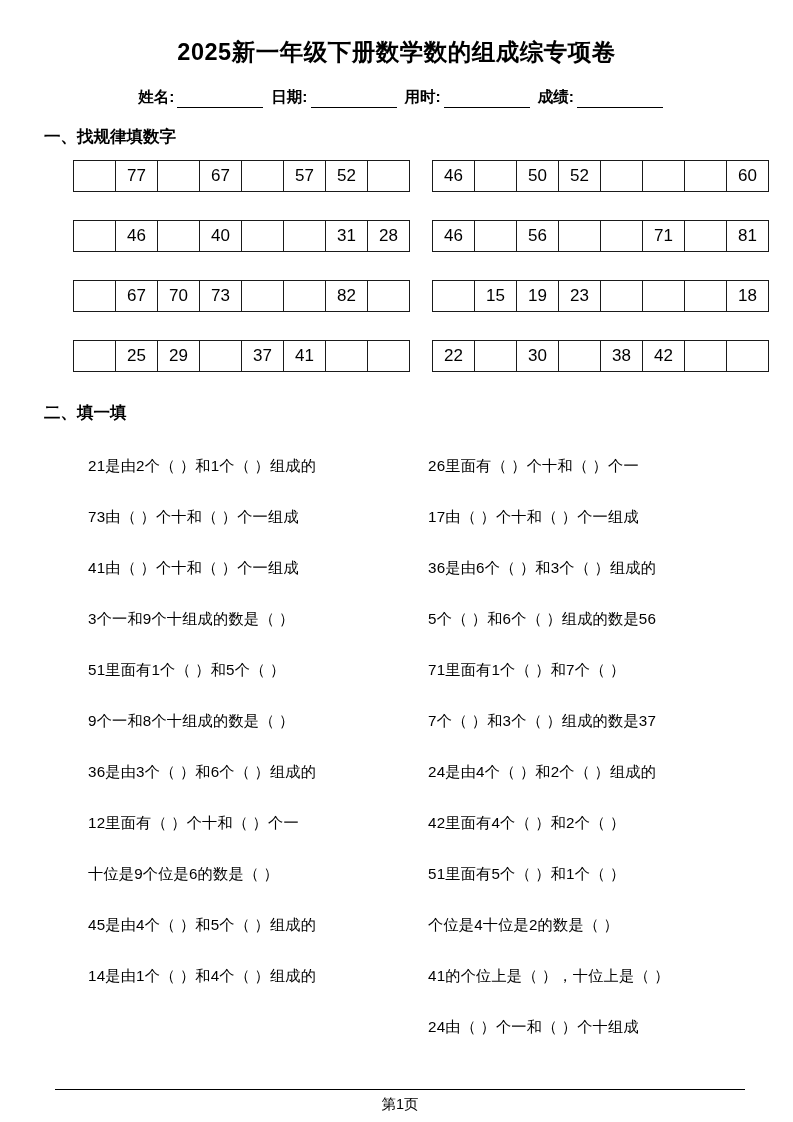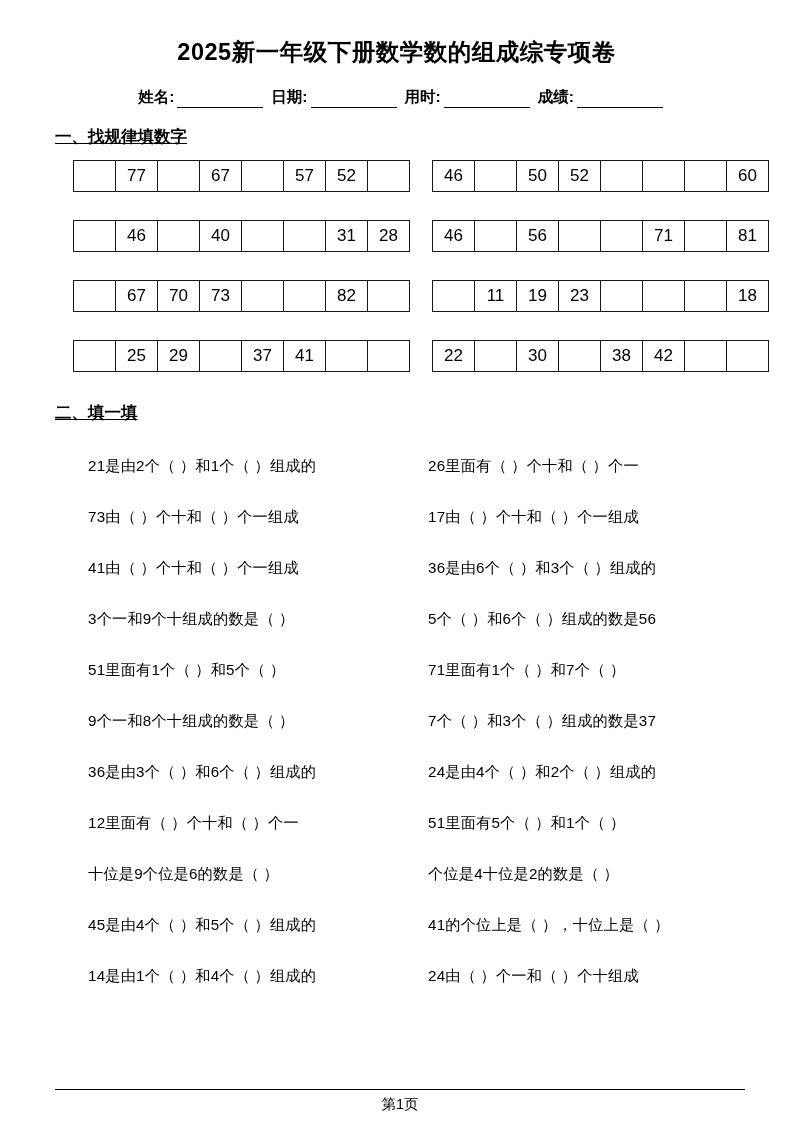--- a/index.html
+++ b/index.html
@@ -56,22 +56,21 @@
     width: 86px;
     border-bottom: 1.6px solid #000;
     margin-left: 3px;
     height: 14px;
   }
   
   .section-heading {
     font-size: 16.5px;
     font-weight: bold;
     margin: 0;
-    padding-left: 55px;
-    text-decoration: underline;
+    padding-left: 44px;
   }
   #section-one-heading { margin-top: 18px; }
   #section-two-heading { margin-top: 0px; }
   
   .grid-area {
     margin-top: 12px;
   }
   .grid-row {
     display: flex;
     justify-content: flex-start;
@@ -239,21 +238,21 @@
         <td>82</td>
         <td></td>
       </tr>
           </tbody>
         </table>
       <div class="grid-spacer"></div>
       <table class="num-table">
           <tbody>
             <tr>
         <td></td>
-        <td>11</td>
+        <td>15</td>
         <td>19</td>
         <td>23</td>
         <td></td>
         <td></td>
         <td></td>
         <td>18</td>
       </tr>
           </tbody>
         </table>
     </div>
@@ -309,20 +308,21 @@
       <div class="fill-item">14是由1个（     ）和4个（     ）组成的</div>
     </div>
     <div class="fill-col right">
       <div class="fill-item">26里面有（     ）个十和（     ）个一</div>
       <div class="fill-item">17由（     ）个十和（     ）个一组成</div>
       <div class="fill-item">36是由6个（     ）和3个（     ）组成的</div>
       <div class="fill-item">5个（     ）和6个（     ）组成的数是56</div>
       <div class="fill-item">71里面有1个（     ）和7个（     ）</div>
       <div class="fill-item">7个（     ）和3个（     ）组成的数是37</div>
       <div class="fill-item">24是由4个（     ）和2个（     ）组成的</div>
+      <div class="fill-item">42里面有4个（     ）和2个（     ）</div>
       <div class="fill-item">51里面有5个（     ）和1个（     ）</div>
       <div class="fill-item">个位是4十位是2的数是（     ）</div>
       <div class="fill-item">41的个位上是（     ），十位上是（     ）</div>
       <div class="fill-item">24由（     ）个一和（     ）个十组成</div>
     </div>
   </div>
 
   <div class="footer">
     <div class="footer-rule"></div>
     <div class="footer-text">第1页</div>

